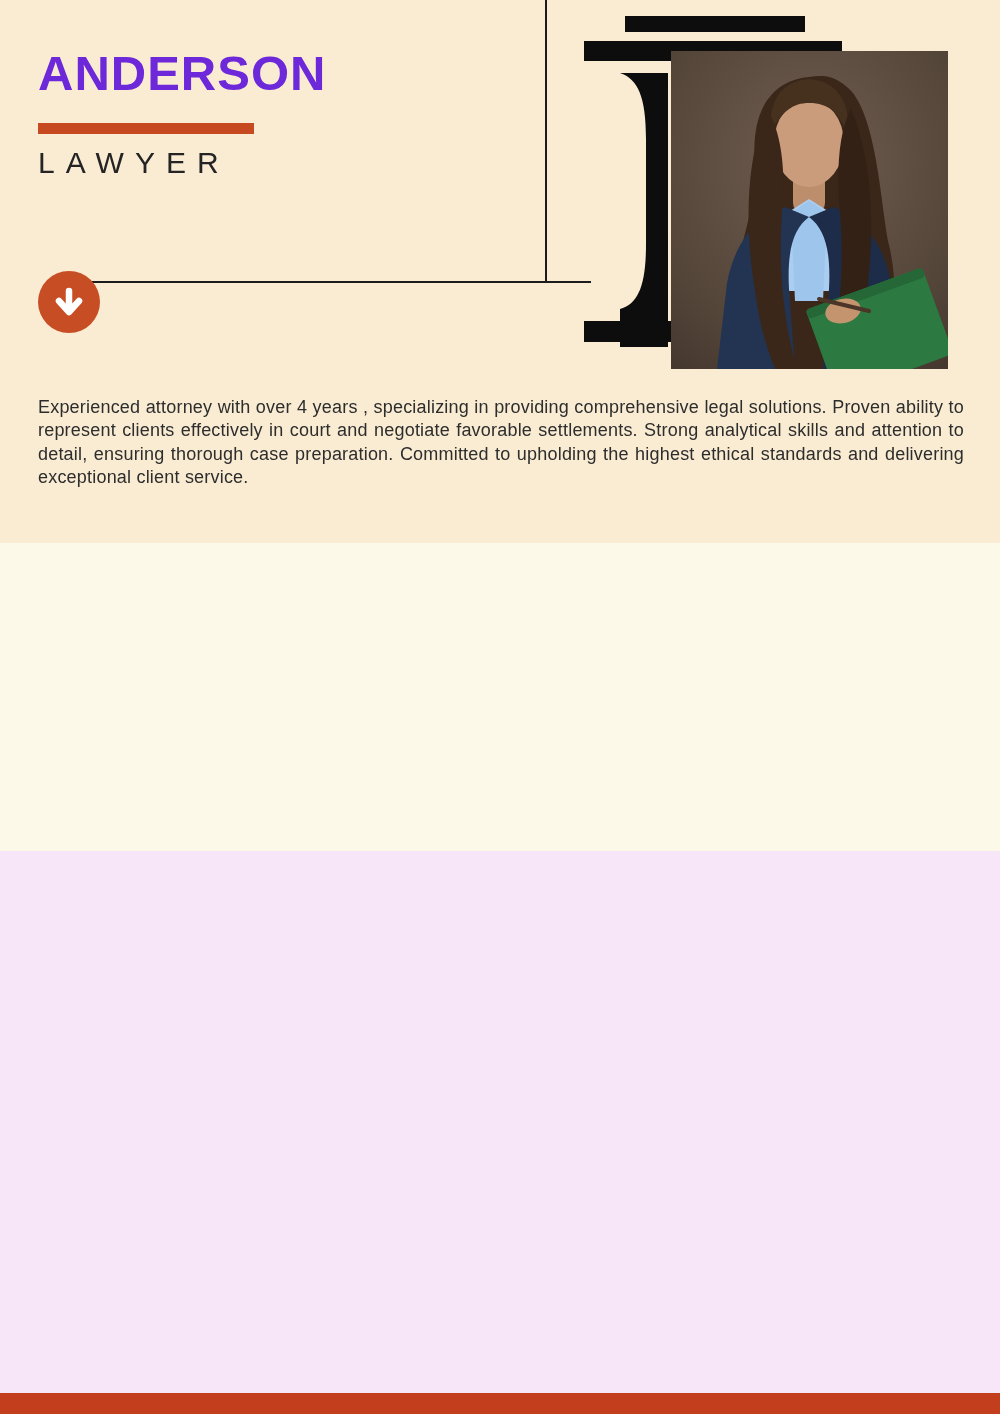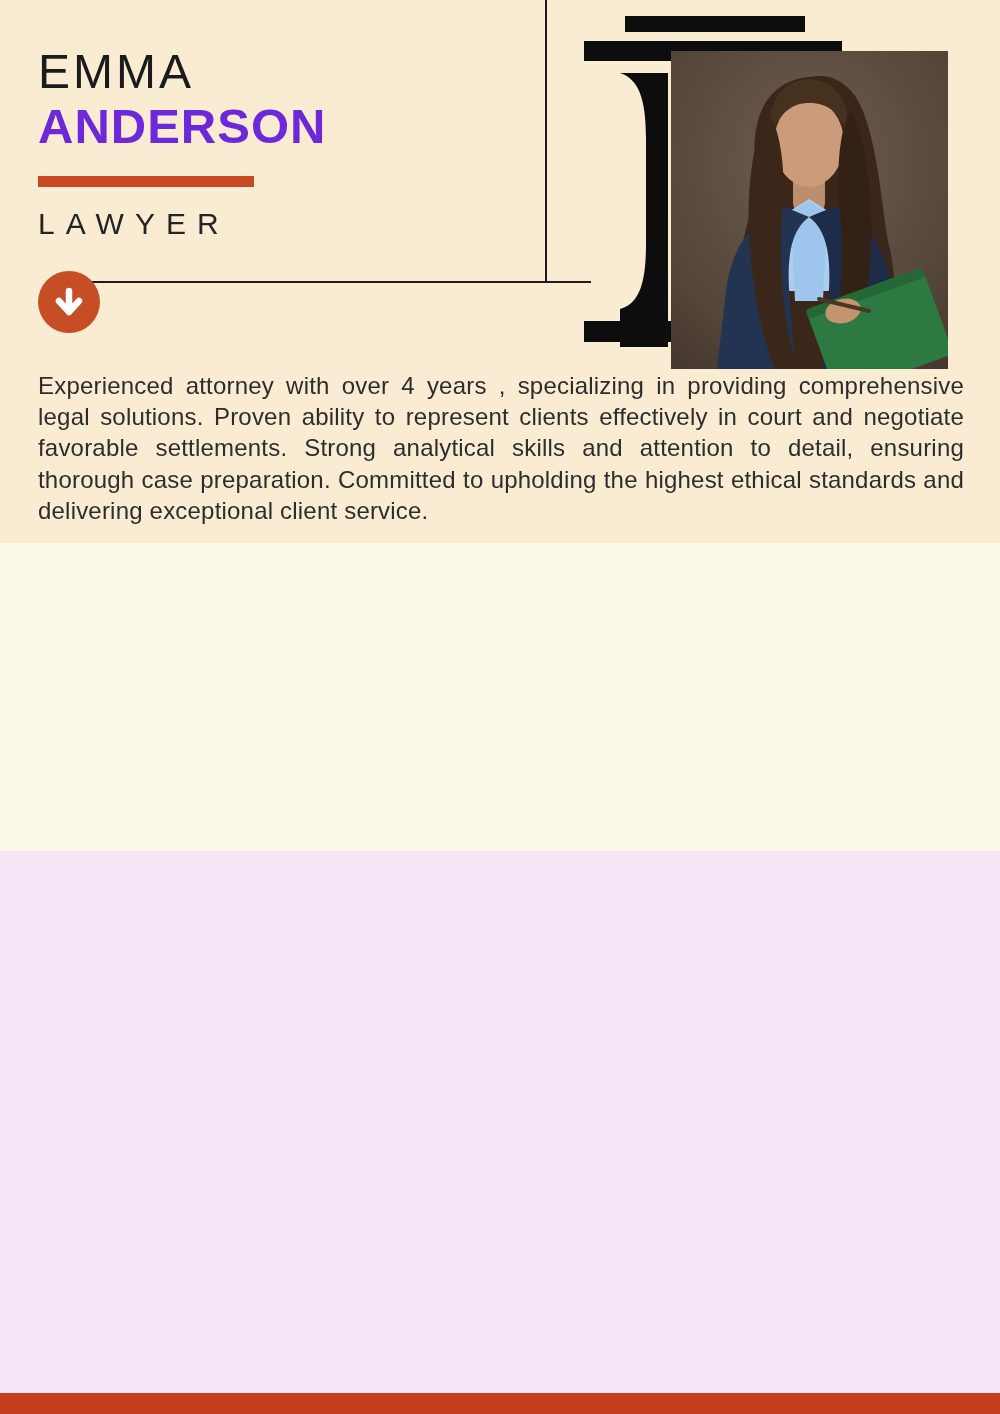--- a/index.html
+++ b/index.html
@@ -13,39 +13,39 @@
   .section-top    { position:absolute; left:0; top:0;    width:1000px; height:543px; background:#faecd3; }
   .section-mid    { position:absolute; left:0; top:543px; width:1000px; height:308px; background:#fdf9e9; }
   .section-bottom { position:absolute; left:0; top:851px; width:1000px; height:542px; background:#f7e6f8; }
   .footer-bar     { position:absolute; left:0; top:1393px; width:1000px; height:21px; background:#c23e1c; }
 
   
   .name-block { position:absolute; left:38px; top:46px; }
   .first-name { font-size:48px; font-weight:400; letter-spacing:3px; color:#1b1b1b; line-height:1.10; }
   .last-name  { font-size:49px; font-weight:800; letter-spacing:1px; color:#6d28d9; line-height:1.12; }
   .accent-rule { width:216px; height:11px; background:#c7491f; margin-top:22px; }
-  .job-title  { margin-top:20px; font-size:30px; font-weight:400; letter-spacing:11px; color:#242424; }
+  .job-title  { margin-top:12px; font-size:30px; font-weight:400; letter-spacing:11px; color:#242424; }
 
   .frame-vline { position:absolute; left:545px; top:0; width:2px; height:283px; background:#1c1c1c; }
   .frame-hline { position:absolute; left:69px; top:281px; width:522px; height:2px; background:#1c1c1c; }
 
   .arrow-circle {
     position:absolute; left:38px; top:271px; width:62px; height:62px;
     background:#c74d24; border-radius:50%; display:flex; align-items:center; justify-content:center;
     cursor:pointer;
   }
 
   .pillar { position:absolute; left:583px; top:14px; }
   .photo  { position:absolute; left:671px; top:51px; width:277px; height:318px; overflow:hidden; }
 
   
   .overview-block { position:absolute; left:38px; top:368px; width:926px; }
   .overview-heading { font-size:30px; font-weight:700; letter-spacing:0.5px; color:#191919; }
   .overview-text {
-    margin-top:2px; font-size:24px; line-height:1.3; color:#2d2d2d;
+    margin-top:28px; font-size:18px; line-height:1.3; color:#2d2d2d;
     text-align:justify; letter-spacing:0.2px;
   }
 
   
   .mid-heading { font-size:27px; font-weight:700; letter-spacing:1px; color:#161616; }
   .col-contact   { position:absolute; left:38px;  top:565px; width:340px; }
   .col-skills    { position:absolute; left:405px; top:565px; width:290px; }
   .col-education { position:absolute; left:726px; top:565px; width:250px; }
 
   .contact-list { margin-top:30px; }
@@ -72,21 +72,20 @@
 <body>
 
 <div class="page">
 
   <div class="section-top">
 
     <div class="frame-vline"></div>
     <div class="frame-hline"></div>
 
     <div class="name-block">
-      <div class="first-name">EMMA</div>
       <div class="last-name">ANDERSON</div>
       <div class="accent-rule"></div>
       <div class="job-title">LAWYER</div>
     </div>
 
     <svg class="pillar" width="266" height="336" viewBox="0 0 266 336" aria-hidden="true">
       <rect x="42" y="2" width="180" height="16" fill="#0d0d0d"></rect>
       <rect x="1" y="27" width="258" height="20" fill="#0d0d0d"></rect>
       <path d="M37 59 L85 59 L85 333 L37 333 L37 295 C55 290 63 272 63 230 L63 125 C63 83 55 65 37 59 Z" fill="#0d0d0d"></path>
       <rect x="1" y="307" width="258" height="21" fill="#0d0d0d"></rect>

